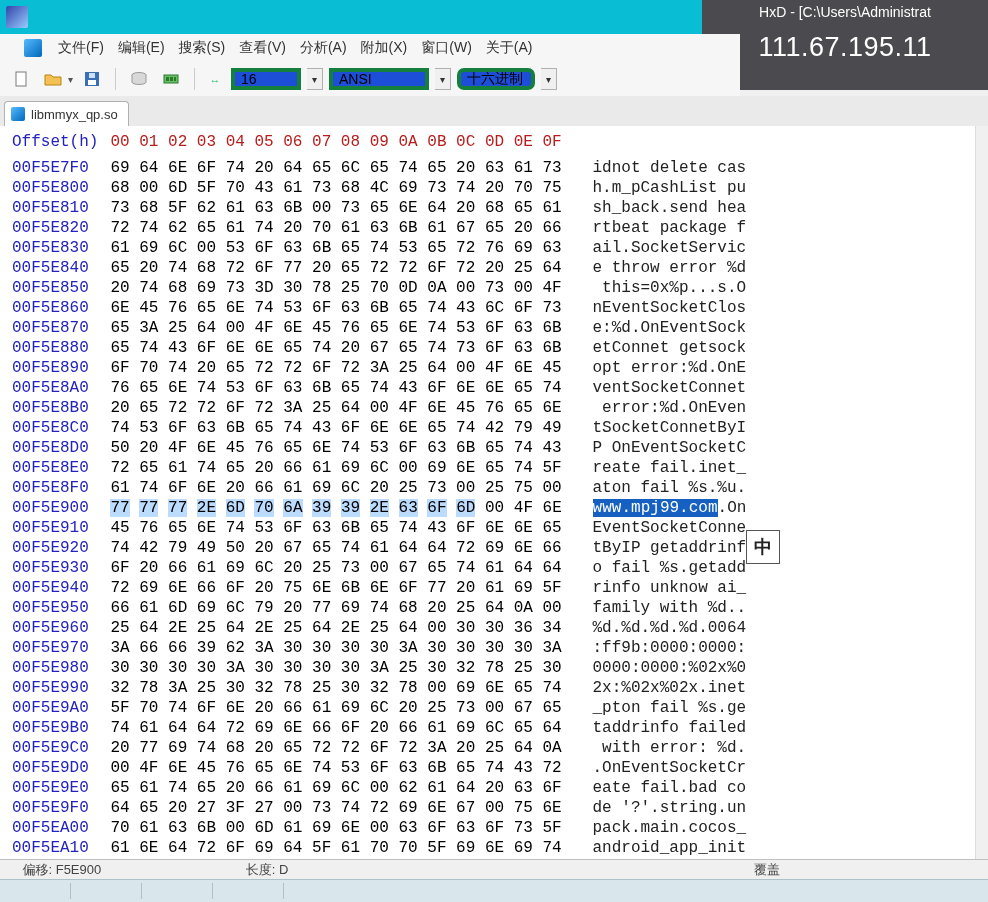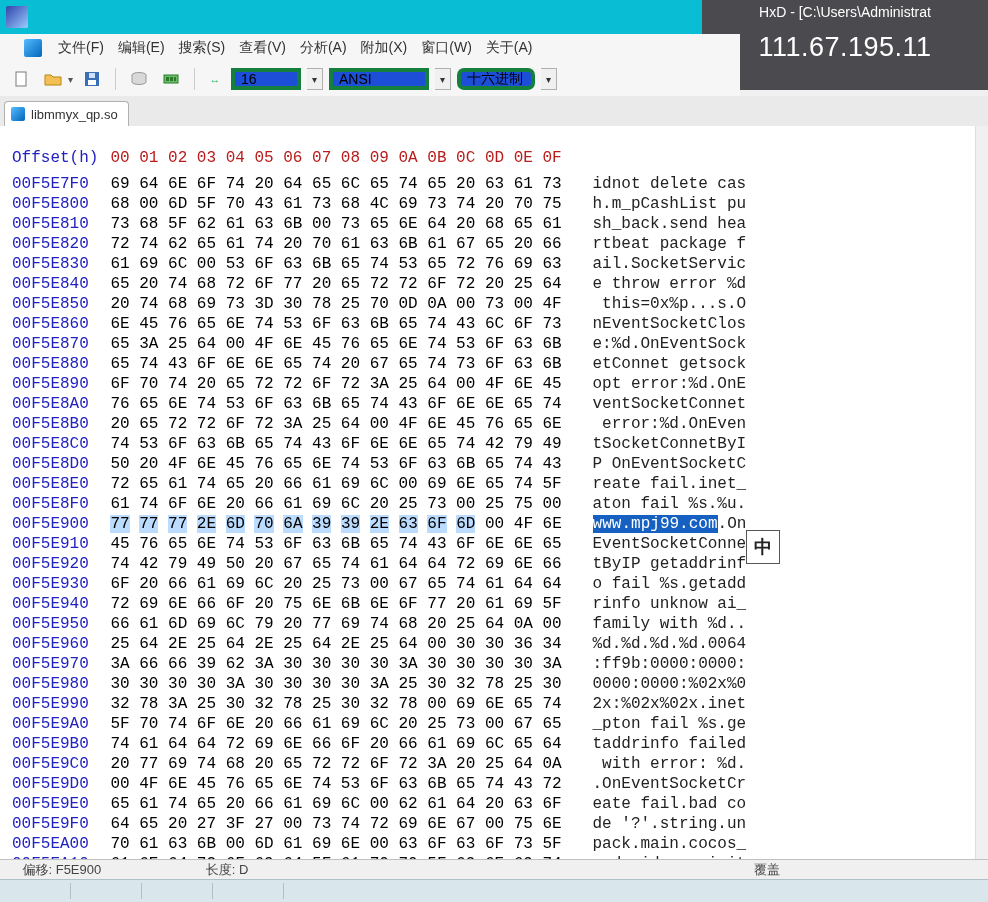--- a/index.html
+++ b/index.html
@@ -137,21 +137,21 @@
     border-radius: 2px;
   }
   .content {
     position: absolute;
     top: 126px; left: 0; right: 12px; bottom: 42px;
     background: #fff;
     overflow: hidden;
     font-family: "Consolas","Courier New", monospace;
     font-size: 16px;
     line-height: 20px;
-    padding: 22px 0 0 12px;
+    padding: 6px 0 0 12px;
     color: #000;
     white-space: pre;
   }
   .hdr-off { color: #2222c0; }
   .hdr-hex { color: #b91c1c; }
   .row .off { color: #2222c0; margin-right: 12px; white-space: pre; }
   .row .hex { white-space: pre; }
   .row .txt { margin-left: 2px; white-space: pre; color: #222; text-align: center; }
   .sel { background: #bcdcff; }
   .seltxt { background: #1560c0; color: #fff; }
@@ -167,20 +167,21 @@
     position: absolute;
     left: 0; right: 0; bottom: 22px;
     height: 20px;
     background: #f0f0f0;
     border-top: 1px solid #c0c0c0;
     display: flex;
     align-items: center;
     font-size: 13px;
     color: #444;
     padding: 0 8px;
+    gap: 40px;
   }
   .statusbar .sseg { white-space: pre; }
   .taskbar {
     position: absolute;
     left: 0; right: 0; bottom: 0;
     height: 22px;
     background: #d9e6eb;
     border-top: 1px solid #b0c0c8;
     display: flex;
     align-items: center;

